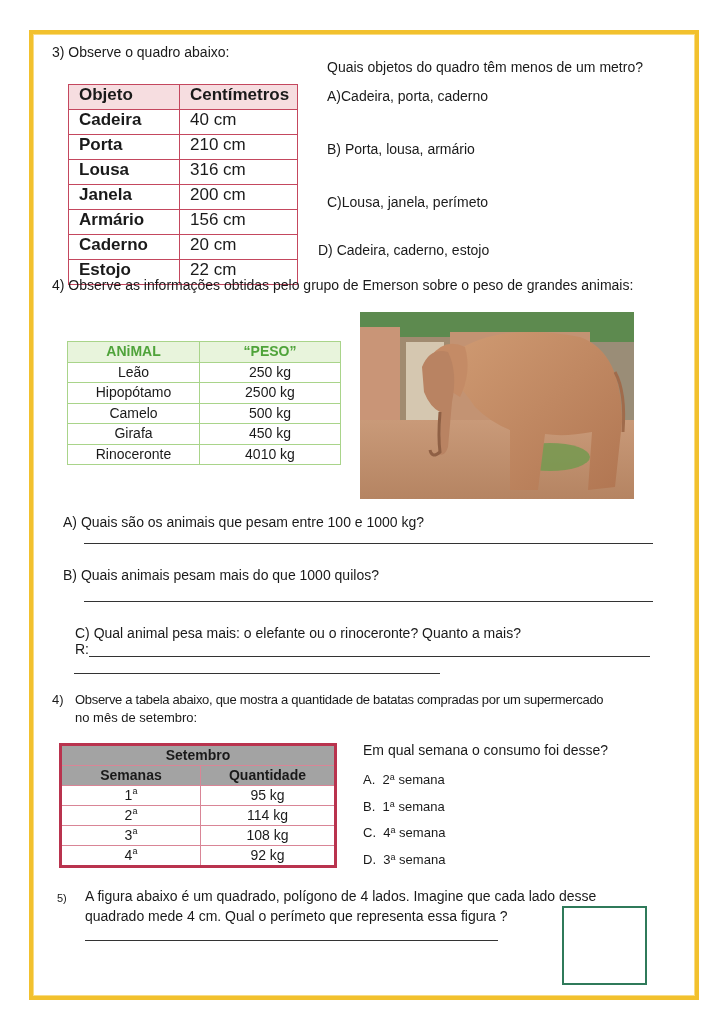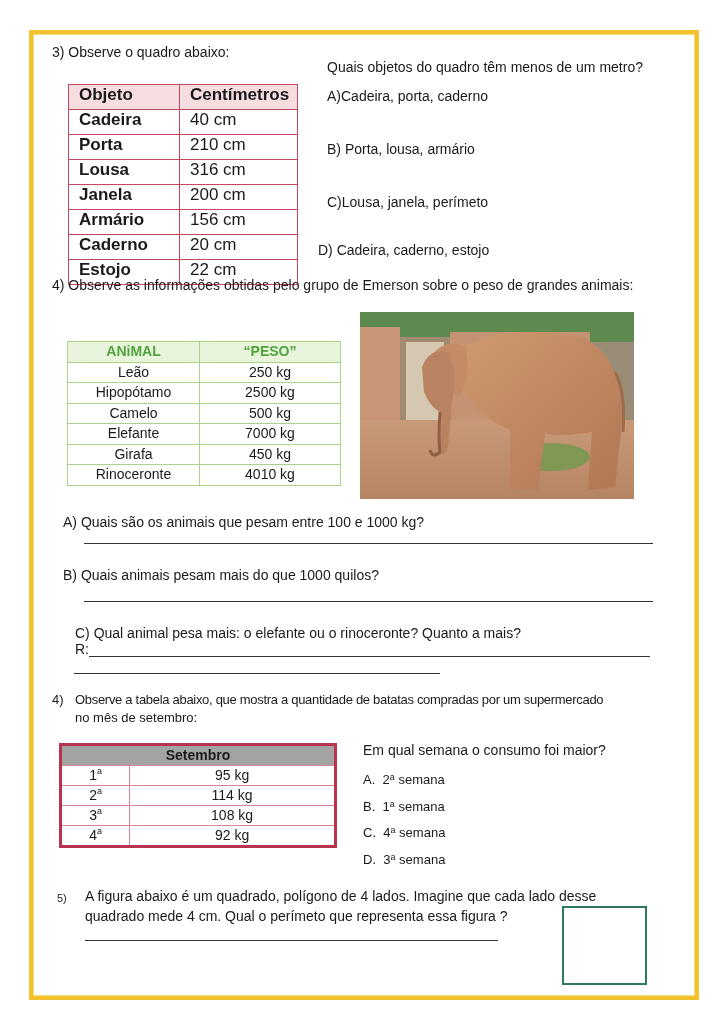--- a/index.html
+++ b/index.html
@@ -96,24 +96,20 @@
         <td>Leão</td>
         <td>250 kg</td>
       </tr>
   <tr>
         <td>Hipopótamo</td>
         <td>2500 kg</td>
       </tr>
   <tr>
         <td>Camelo</td>
         <td>500 kg</td>
-      </tr>
-  <tr>
-        <td>Elefante</td>
-        <td>7000 kg</td>
       </tr>
   <tr>
         <td>Girafa</td>
         <td>450 kg</td>
       </tr>
   <tr>
         <td>Rinoceronte</td>
         <td>4010 kg</td>
       </tr>
 </tbody>
@@ -159,40 +155,44 @@
 
 <div class="abs txt small" style="left:52px; top:692px;">4)</div>
 <div class="abs txt small" style="left:75px; top:692px; letter-spacing:-0.3px;">Observe a tabela abaixo, que mostra a quantidade de batatas compradas por um supermercado</div>
 <div class="abs txt small" style="left:75px; top:710px;">no  mês de setembro:</div>
 
 <table class="t3">
   <tbody>
       <tr class="title">
     <td colspan="2">Setembro</td>
   </tr>
+  <tr class="head">
+    <td class="c1">Semanas</td>
+    <td>Quantidade</td>
+  </tr>
   <tr>
         <td><span>1</span><sup>a</sup></td>
         <td>95 kg</td>
       </tr>
   <tr>
         <td><span>2</span><sup>a</sup></td>
         <td>114 kg</td>
       </tr>
   <tr>
         <td><span>3</span><sup>a</sup></td>
         <td>108 kg</td>
       </tr>
   <tr>
         <td><span>4</span><sup>a</sup></td>
         <td>92 kg</td>
       </tr>
 </tbody>
   </table>
 
-<div class="abs txt" style="left:363px; top:742px;">Em qual semana o consumo foi maior?</div>
+<div class="abs txt" style="left:363px; top:742px;">Em qual semana o consumo foi desse?</div>
 
 <div class="abs txt small" style="left:363px; top:772px;">
   <span>A.</span>&nbsp; <span>2</span><sup>a</sup> <span>semana</span>
 </div>
 <div class="abs txt small" style="left:363px; top:799px;">
   <span>B.</span>&nbsp; <span>1</span><sup>a</sup> <span>semana</span>
 </div>
 <div class="abs txt small" style="left:363px; top:825px;">
   <span>C.</span>&nbsp; <span>4</span><sup>a</sup> <span>semana</span>
 </div>

